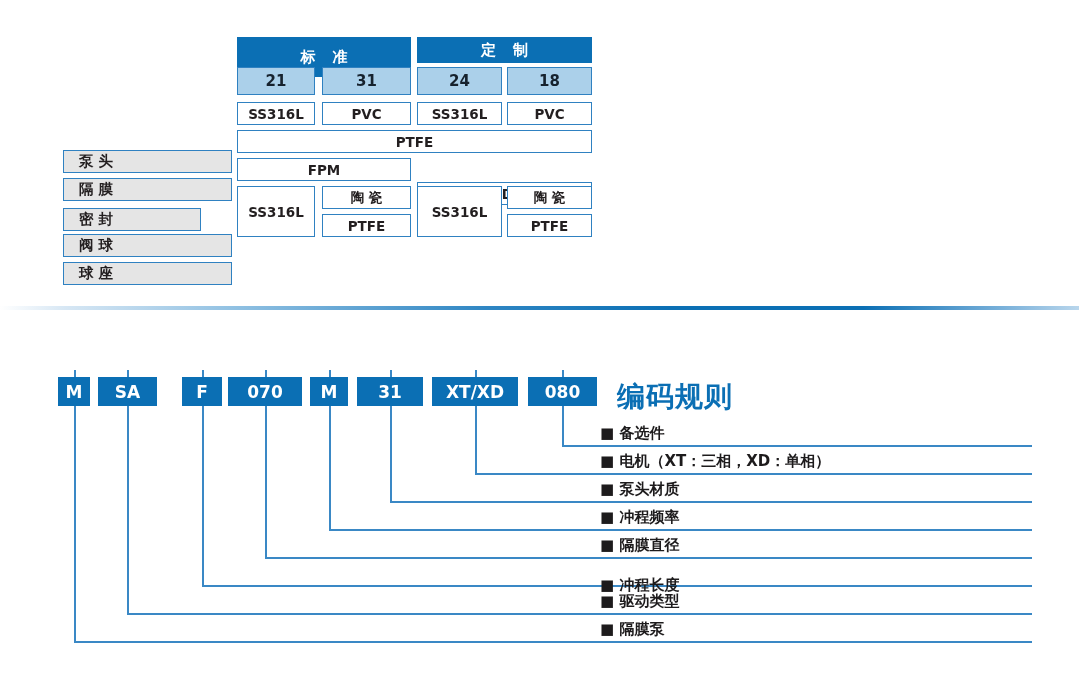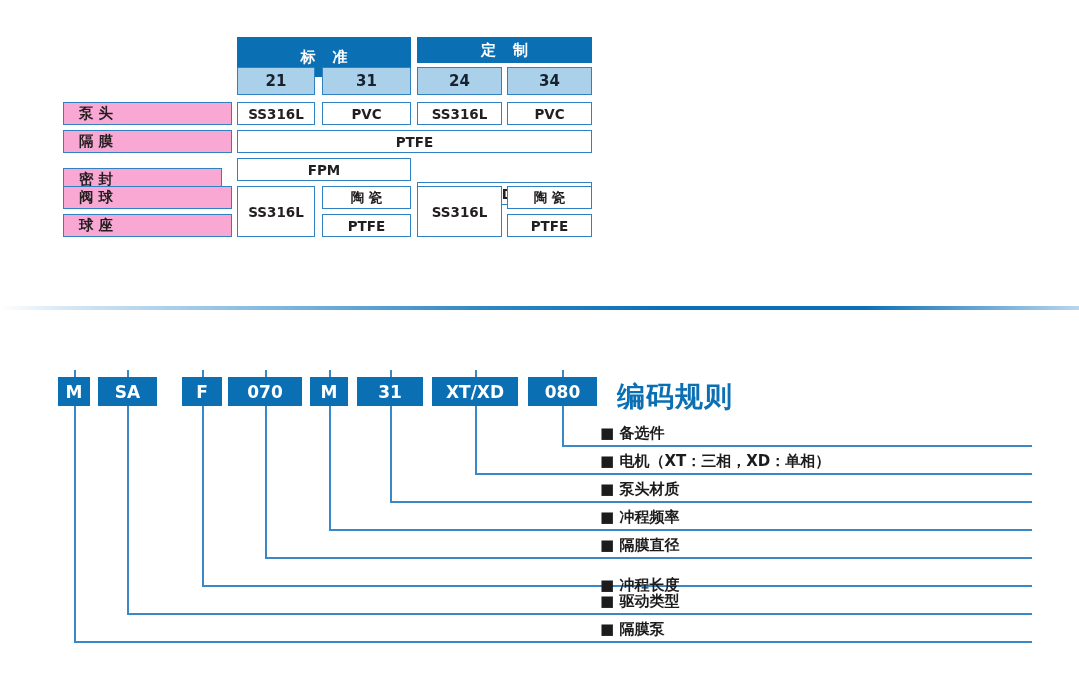--- a/index.html
+++ b/index.html
@@ -26,23 +26,23 @@
     background:var(--light);border:1.5px solid var(--border);
     display:flex;align-items:center;justify-content:center;
     font-weight:bold;font-size:15px;color:#16222e;
   }
   .cell{
     background:#fff;border:1.5px solid var(--border);
     display:flex;align-items:center;justify-content:center;
     font-weight:bold;font-size:13.5px;color:var(--dark);
   }
   .rowlabel{
-    background:#f9a8d4;border:1.5px solid var(--border);
+    background:#e5e5e5;border:1.5px solid var(--border);
     display:flex;align-items:center;justify-content:flex-start;
-    padding-left:15px;font-weight:bold;font-size:14.5px;color:var(--dark);
+    padding-left:15px;font-weight:bold;font-size:14.5px;color:var(--dark);margin-top:48px;
   }
   
   .divider{
     left:0;top:306px;width:1079px;height:4px;
     background:linear-gradient(90deg,
       rgba(255,255,255,0) 0%, #d7e7f4 6%, #8fc0e2 22%,
       #2f86c3 45%, var(--blue) 62%, var(--blue) 80%,
       #7ab1da 93%, #b9d6ec 100%);
   }
   
@@ -67,25 +67,25 @@
 <body>
 
 <div class="abs">
 
   <div class="abs hdr" style="left:237px;top:37px;width:174px;height:40px;">标 准</div>
   <div class="abs hdr" style="left:417px;top:37px;width:175px;height:26px;">定 制</div>
 
   <div class="abs sub" style="left:237px;top:67px;width:78px;height:28px;">21</div>
   <div class="abs sub" style="left:322px;top:67px;width:89px;height:28px;">31</div>
   <div class="abs sub" style="left:417px;top:67px;width:85px;height:28px;">24</div>
-  <div class="abs sub" style="left:507px;top:67px;width:85px;height:28px;">34</div>
+  <div class="abs sub" style="left:507px;top:67px;width:85px;height:28px;">18</div>
 
   <div class="abs rowlabel" style="left:63px;top:102px;width:169px;height:23px;">泵 头</div>
   <div class="abs rowlabel" style="left:63px;top:130px;width:169px;height:23px;">隔 膜</div>
-  <div class="abs rowlabel" style="left:63px;top:168px;width:159px;height:23px;">密 封</div>
+  <div class="abs rowlabel" style="left:63px;top:160px;width:138px;height:23px;">密 封</div>
   <div class="abs rowlabel" style="left:63px;top:186px;width:169px;height:23px;">阀 球</div>
   <div class="abs rowlabel" style="left:63px;top:214px;width:169px;height:23px;">球 座</div>
 
   <div class="abs cell" style="left:237px;top:102px;width:78px;height:23px;">SS316L</div>
   <div class="abs cell" style="left:322px;top:102px;width:89px;height:23px;">PVC</div>
   <div class="abs cell" style="left:417px;top:102px;width:85px;height:23px;">SS316L</div>
   <div class="abs cell" style="left:507px;top:102px;width:85px;height:23px;">PVC</div>
 
   <div class="abs cell" style="left:237px;top:130px;width:355px;height:23px;">PTFE</div>
 

